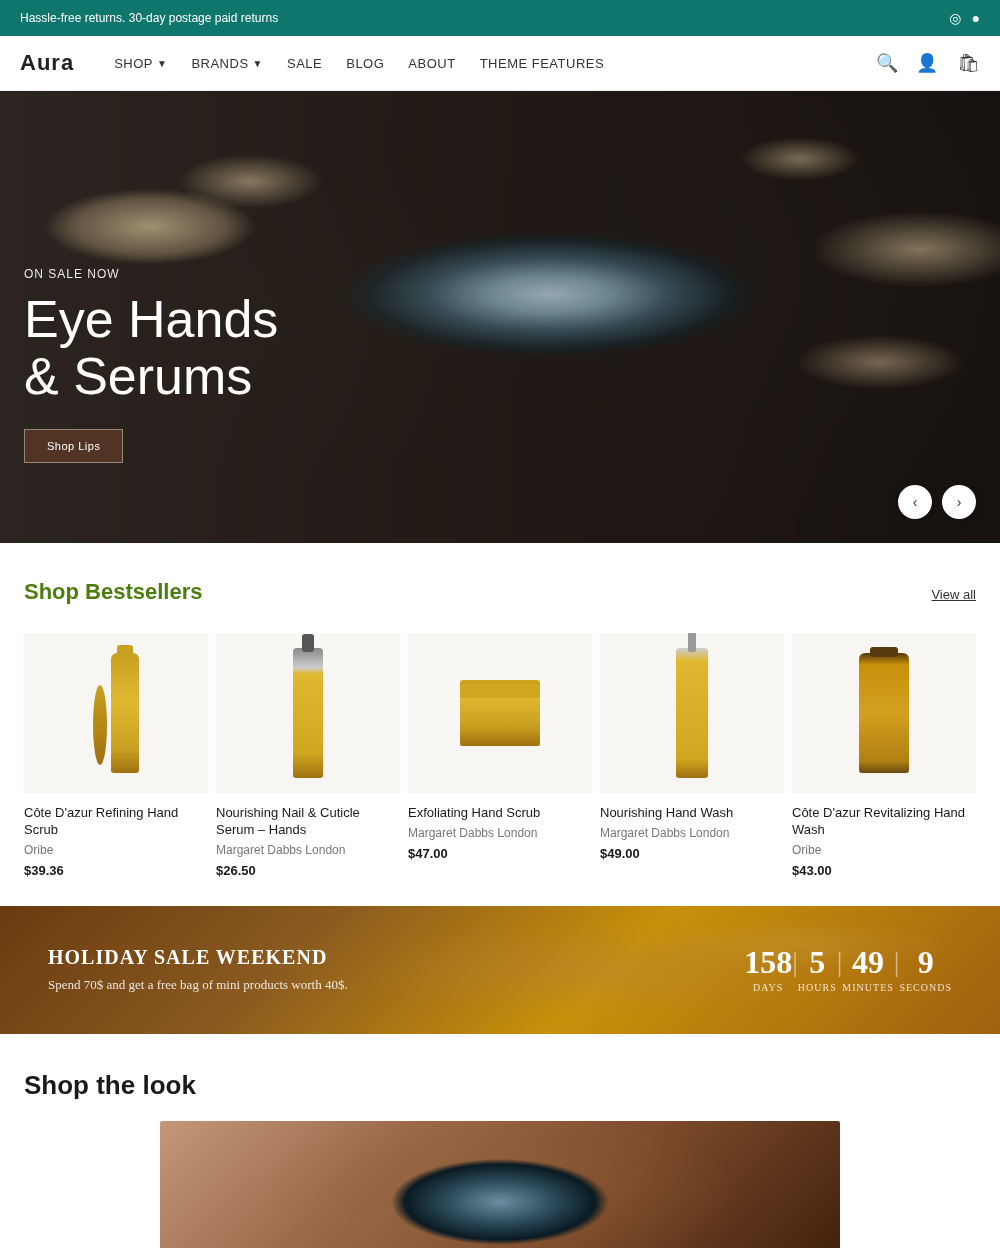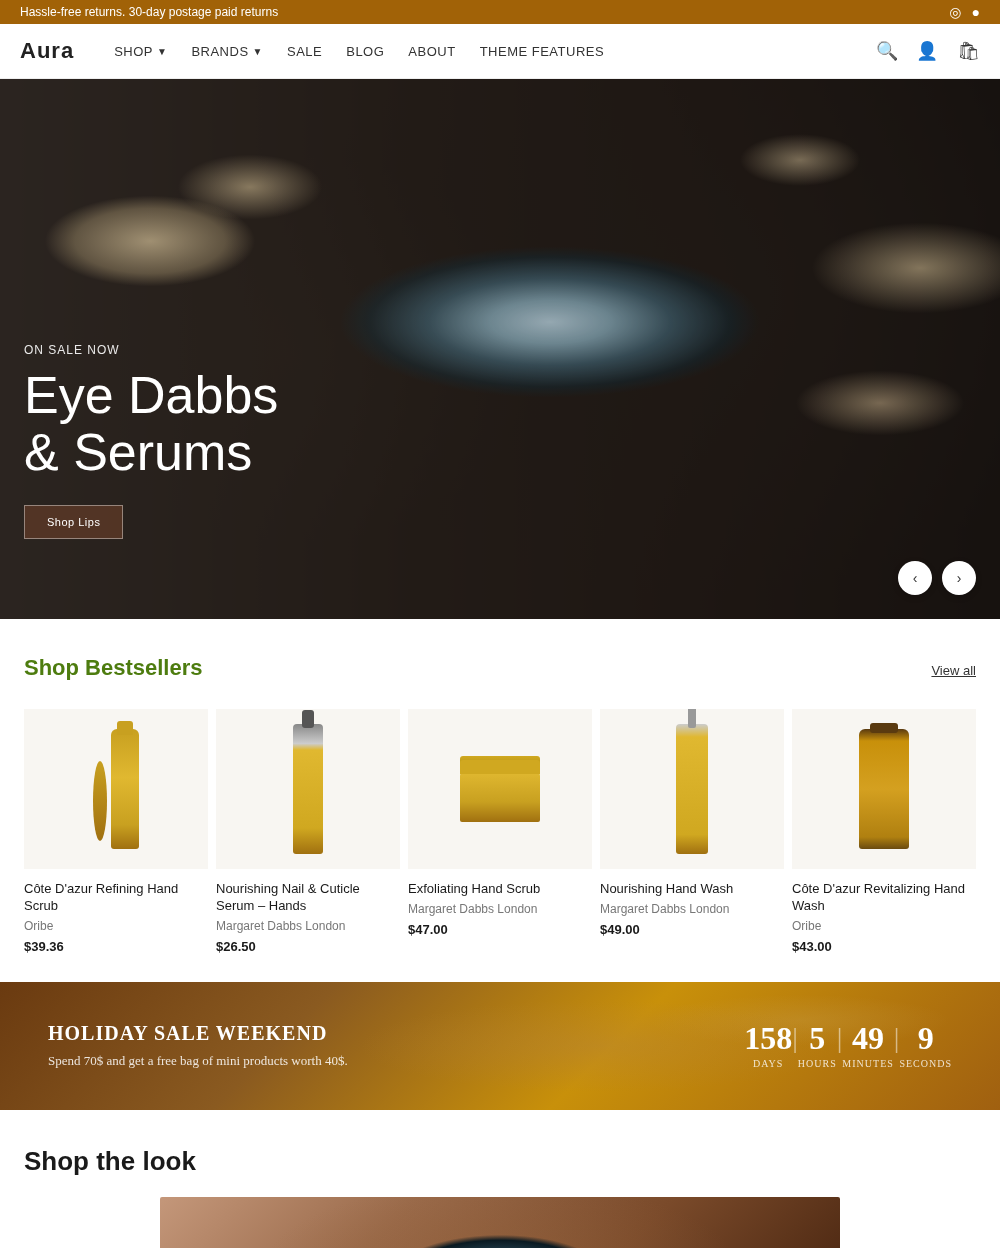--- a/index.html
+++ b/index.html
@@ -1,24 +1,24 @@
 <!DOCTYPE html>
 <html><head>
   <meta charset="utf-8">
   <style>
     * { margin: 0; padding: 0; box-sizing: border-box; }
     body { font-family: 'Helvetica Neue', Arial, sans-serif; background: #fff; width: 1000px; }
 
     
     .announcement-bar {
-      background: #a16207;
+      background: #0f766e;
       color: #fff;
       font-size: 12px;
       text-align: center;
-      padding: 4px 20px;
+      padding: 10px 20px;
       display: flex;
       align-items: center;
       justify-content: space-between;
     }
     .announcement-bar .social-icons { display: flex; gap: 10px; }
     .announcement-bar .social-icons span { font-size: 14px; cursor: pointer; }
 
     
     .header {
       background: #fff;
@@ -57,21 +57,21 @@
       display: flex;
       align-items: center;
       gap: 18px;
       margin-left: auto;
     }
     .header-icon { font-size: 18px; cursor: pointer; color: #333; }
 
     
     .hero {
       position: relative;
-      height: 540px;
+      height: 452px;
       overflow: hidden;
       background: linear-gradient(to right, #c4977a 0%, #8a5a3a 40%, #6b3a20 70%, #3a1a08 100%);
       text-decoration: underline;
     }
     .hero-bg {
       position: absolute;
       inset: 0;
       background:
         radial-gradient(ellipse 60% 80% at 70% 40%, rgba(120,80,50,0.6) 0%, transparent 70%),
         radial-gradient(ellipse 40% 60% at 30% 50%, rgba(180,130,90,0.5) 0%, transparent 60%);
@@ -446,21 +446,21 @@
 
 <section class="hero">
   <div class="hero-bg"></div>
   <div class="eye-container">
     <div class="eye-detail"></div>
   </div>
   <div class="flower-overlay"></div>
   <div class="hero-content">
     <div class="hero-tag">ON SALE NOW</div>
     <div class="hero-title">
-      <span>Eye Dabbs</span><br>
+      <span>Eye Hands</span><br>
       <span>&amp; Serums</span>
     </div>
     <button class="hero-btn">Shop Lips</button>
   </div>
   <button class="carousel-arrow prev">‹</button>
   <button class="carousel-arrow next">›</button>
 </section>
 
 <section class="bestsellers">
   <div class="section-header">

